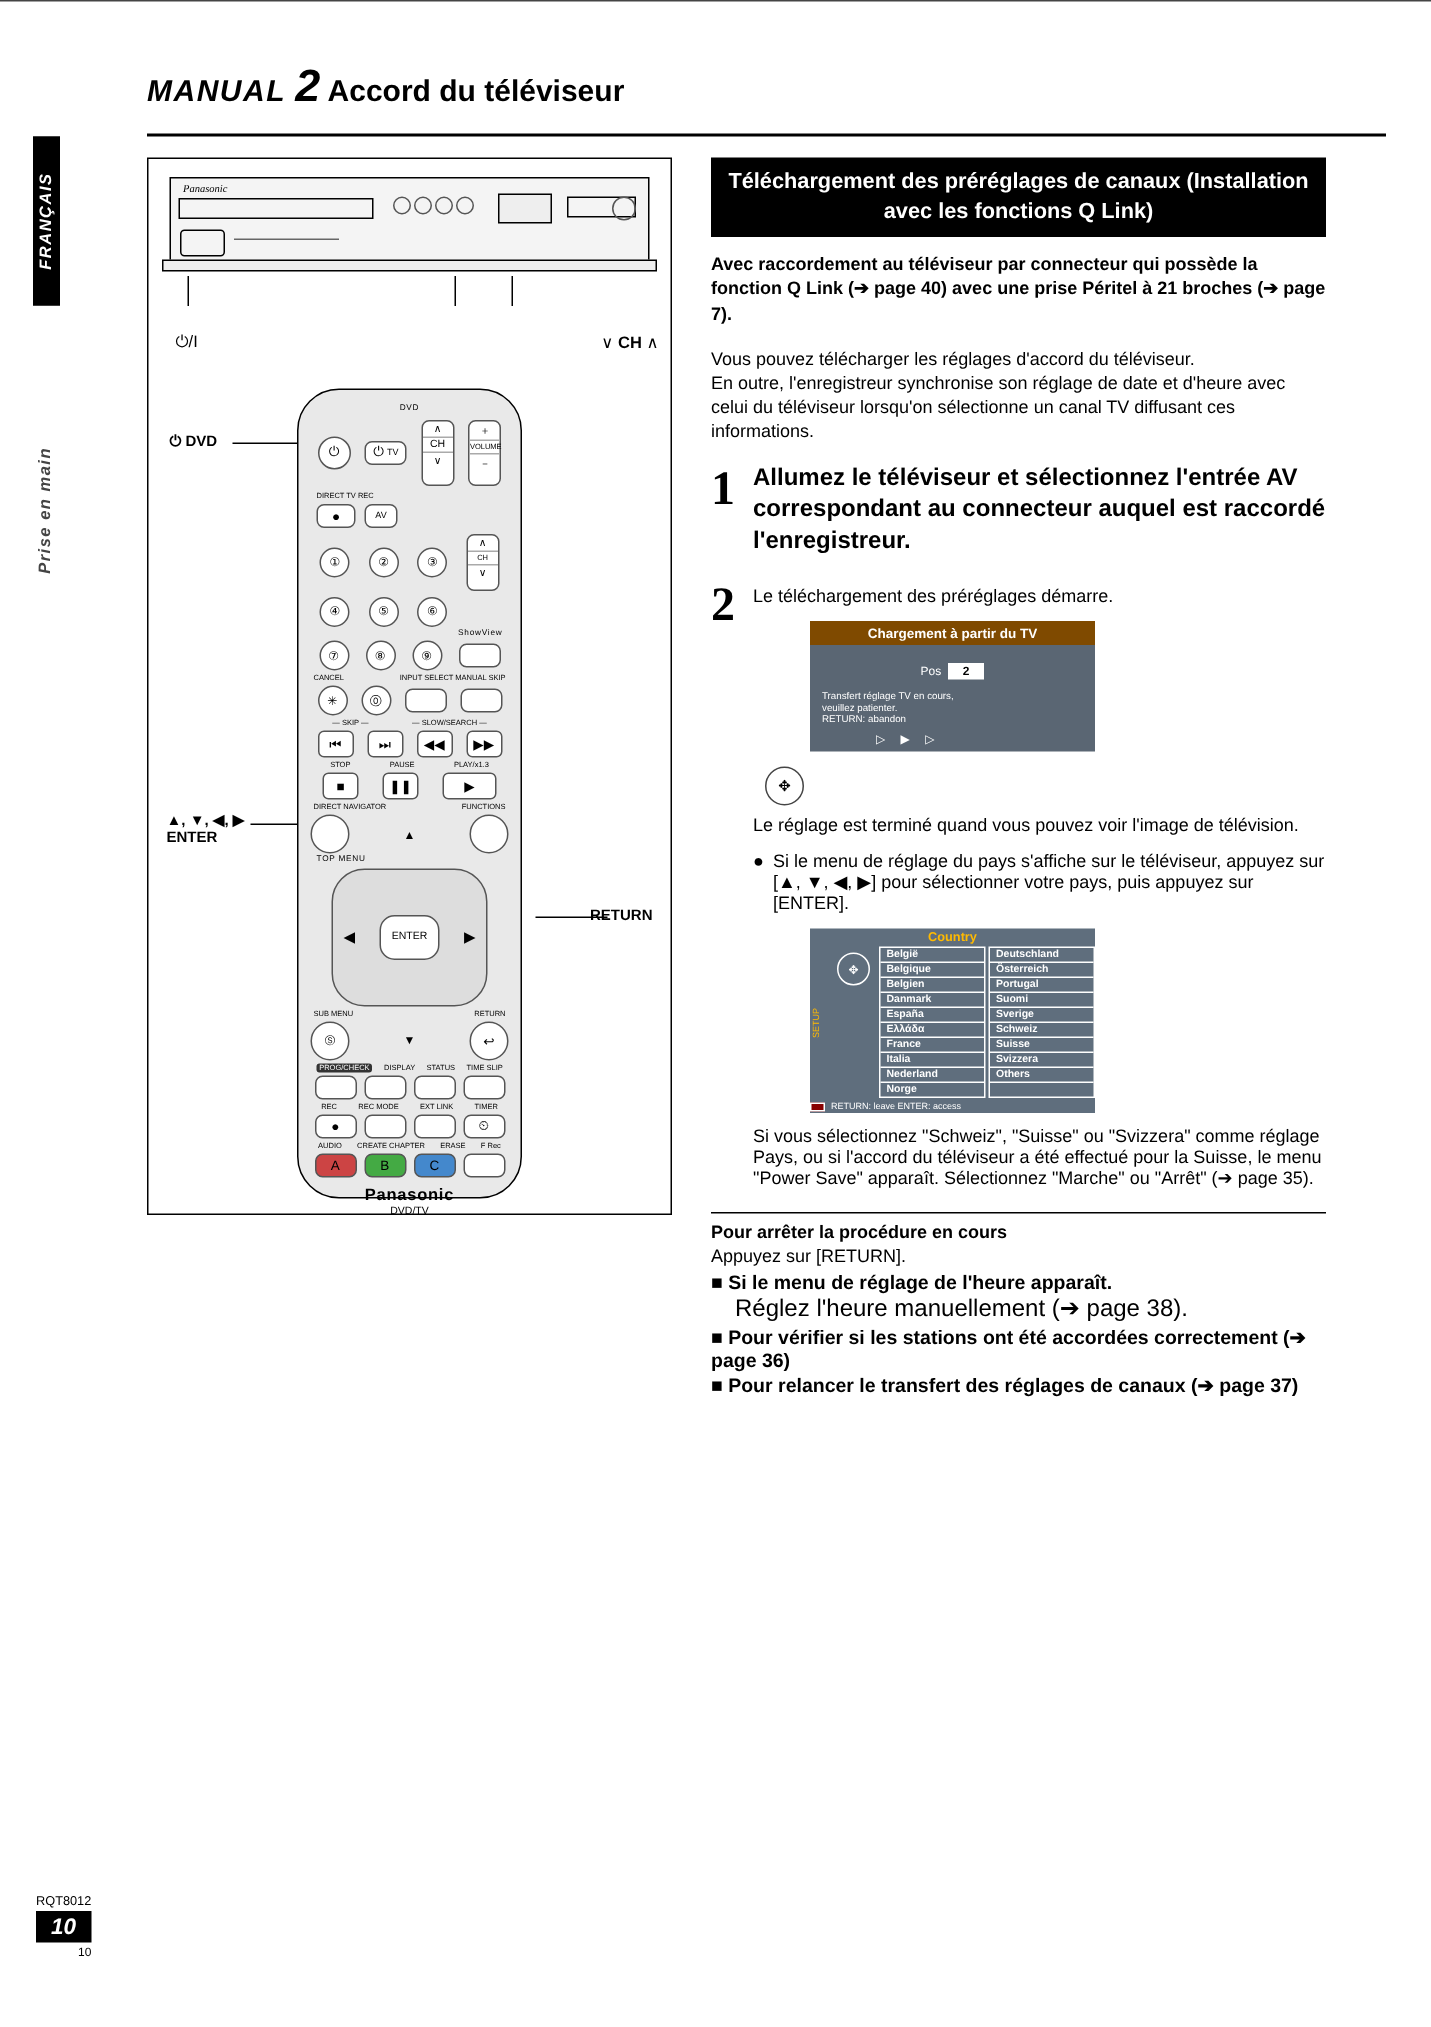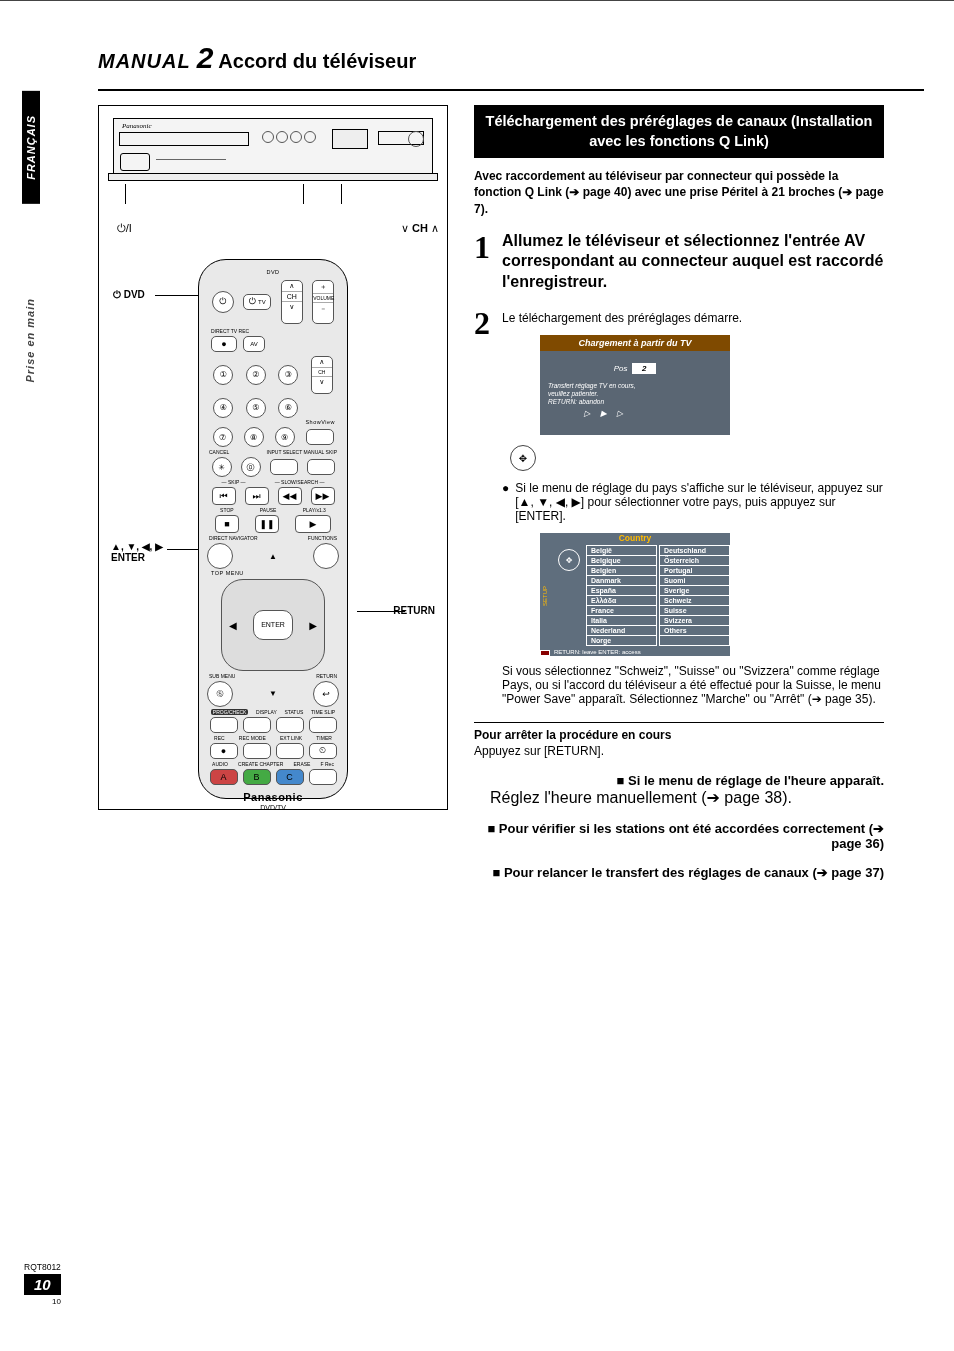--- a/index.html
+++ b/index.html
@@ -61,21 +61,21 @@
   
   .section-bar { background:#000; color:#fff; font-weight:bold; text-align:center; padding:7px 6px; font-size:14.5px; line-height:1.35; }
   .body-text { font-size:12px; line-height:1.35; margin-top: 10px; }
   .body-text.bold { font-weight:bold; }
   .step-list { margin-top:14px; }
   .step { display:flex; gap:12px; margin-bottom:14px; align-items:flex-start; }
   .step-number { font-family: Georgia, serif; font-weight:bold; font-size:32px; line-height:1; width:28px; }
   .step-heading { font-weight:bold; font-size:16px; line-height:1.3; }
   .step-sub { font-size:12px; margin-top:4px; }
 
-  .osd-box { background:#5a6673; color:#fff; width:190px; font-size:8px; margin:10px 0 6px 38px; padding:0 0 13px;font-style:italic; }
+  .osd-box { background:#5a6673; color:#fff; width:190px; font-size:8px; margin:10px 0 6px 38px; padding:0 0 0; }
   .osd-title { background:#7f4a00; font-weight:bold; text-align:center; padding:3px 0; font-size:9px; }
   .osd-body { padding:6px 8px 2px; }
   .osd-pos { text-align:center; margin:6px 0 8px; }
   .osd-pos span.box { display:inline-block; background:#fff; color:#000; padding:1px 10px; font-weight:bold; }
   .osd-msg { font-size:6.5px; line-height:1.2; color:#fff; }
   .osd-icons { margin:4px 0 2px 36px; letter-spacing:4px; }
   .nav-icon { display:inline-flex; width:26px; height:26px; border:1px solid #444; border-radius:50%; align-items:center; justify-content:center; margin:4px 0 0 8px; font-size:10px; }
 
   .country-box { background:#5f6e7d; width:190px; margin:10px 0 8px 38px; padding:0; font-size:7px; color:#fff; }
   .country-title { text-align:center; font-weight:bold; color:#ffba00; font-size:8.5px; margin-bottom:2px; }
@@ -85,21 +85,21 @@
   .country-col div:last-child { border-bottom:none; }
   .country-side { writing-mode:vertical-rl; transform:rotate(180deg); font-size:6px; color:#ffba00; padding:0 2px; align-self:center; }
   .country-nav { display:inline-flex; width:22px; height:22px; border:1px solid #fff; border-radius:50%; align-items:center; justify-content:center; margin:4px 4px 0 6px; font-size:8px; color:#fff; }
   .country-foot { font-size:6px; margin-top:3px; }
   .country-foot .sq { display:inline-block; width:10px; height:6px; background:#800; border:1px solid #fff; vertical-align:middle; margin-right:4px; }
 
   .bullet { display:flex; gap:6px; font-size:12px; margin-top:10px; }
   .bullet .b-marker { flex:0 0 auto; }
 
   .hr-thin { border:none; border-top:1px solid #000; margin:16px 0 4px; }
-  .sect-square { font-size:13px; font-weight:bold; margin-top:14px;text-align:right; }
+  .sect-square { font-size:13px; font-weight:bold; margin-top:2px; }
   .sect-square::before { content:"■ "; }
   .sect-body { font-size:16px; margin-left:16px; }
 
   .footer { position:absolute; bottom:14px; left:24px; font-size:8.5px; }
   .footer .code { margin-bottom:2px; }
   .footer .pg { background:#000; color:#fff; font-style:italic; font-weight:bold; font-size:15px; padding:2px 10px; display:inline-block; }
   .mini-pg { font-size:8px; margin-left:28px; margin-top:2px; }
 </style>
 </head>
 <body>
@@ -308,20 +308,22 @@
           </div>
         </div>
 
       </div>
     </div>
 
     <div class="col-right">
       <div class="section-bar">Téléchargement des préréglages de canaux (Installation avec les fonctions Q Link)</div>
 
       <div class="body-text bold">Avec raccordement au téléviseur par connecteur qui possède la fonction Q Link (➔ page 40) avec une prise Péritel à 21 broches (➔ page 7).</div>
+      <div class="body-text" style="white-space:pre-line; margin-top:14px;">Vous pouvez télécharger les réglages d'accord du téléviseur.
+En outre, l'enregistreur synchronise son réglage de date et d'heure avec celui du téléviseur lorsqu'on sélectionne un canal TV diffusant ces informations.</div>
 
       <div class="step-list">
         <div class="step">
           <div class="step-number">1</div>
           <div>
               <div class="step-heading">Allumez le téléviseur et sélectionnez l'entrée AV correspondant au connecteur auquel est raccordé l'enregistreur.</div>
             </div>
         </div>
         <div class="step">
           <div class="step-number">2</div>
@@ -333,20 +335,21 @@
               <div class="osd-body">
                 <div class="osd-pos"><span>Pos</span>&nbsp;&nbsp;<span class="box">2</span></div>
                 <div class="osd-msg" style="white-space:pre-line;">Transfert réglage TV en cours,
 veuillez patienter.
 RETURN: abandon</div>
                 <div class="osd-icons">▷ ▶ ▷</div>
               </div>
             </div>
             <div class="nav-icon">✥</div>
 
+            <div class="step-sub" style="margin-top:6px;">Le réglage est terminé quand vous pouvez voir l'image de télévision.</div>
 
             <div class="bullet">
               <span class="b-marker">●</span>
               <span>Si le menu de réglage du pays s'affiche sur le téléviseur, appuyez sur [▲, ▼, ◀, ▶] pour sélectionner votre pays, puis appuyez sur [ENTER].</span>
             </div>
 
             <div class="country-box">
               <div class="country-title">Country</div>
               <div class="country-grid">
                 <div class="country-side">SETUP</div>

